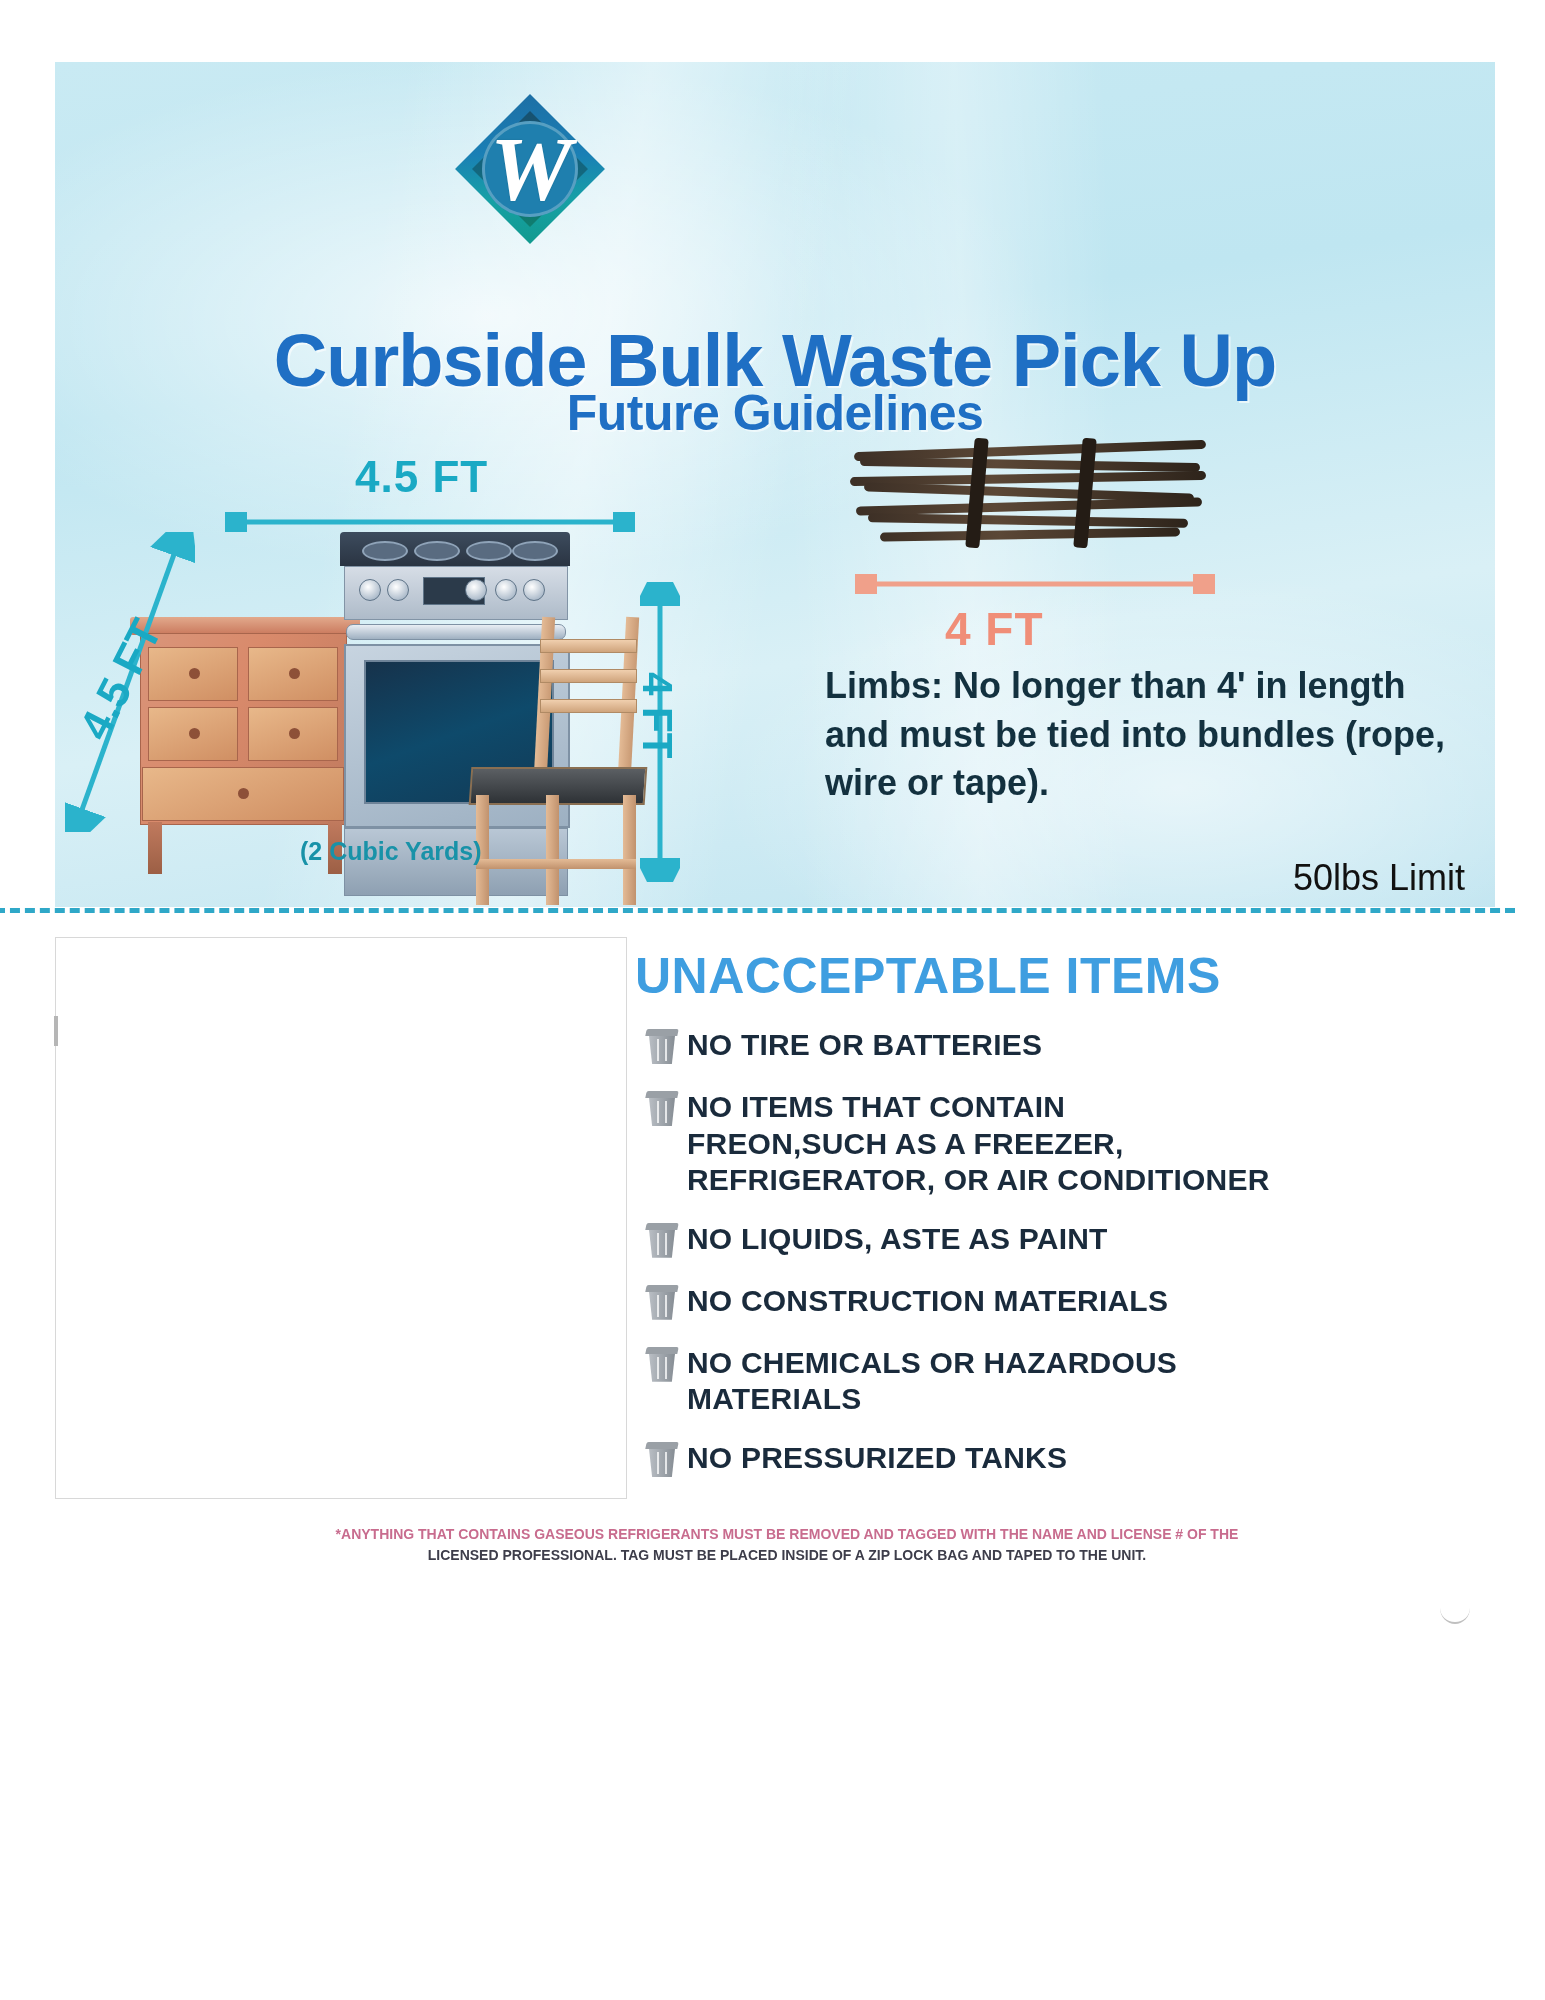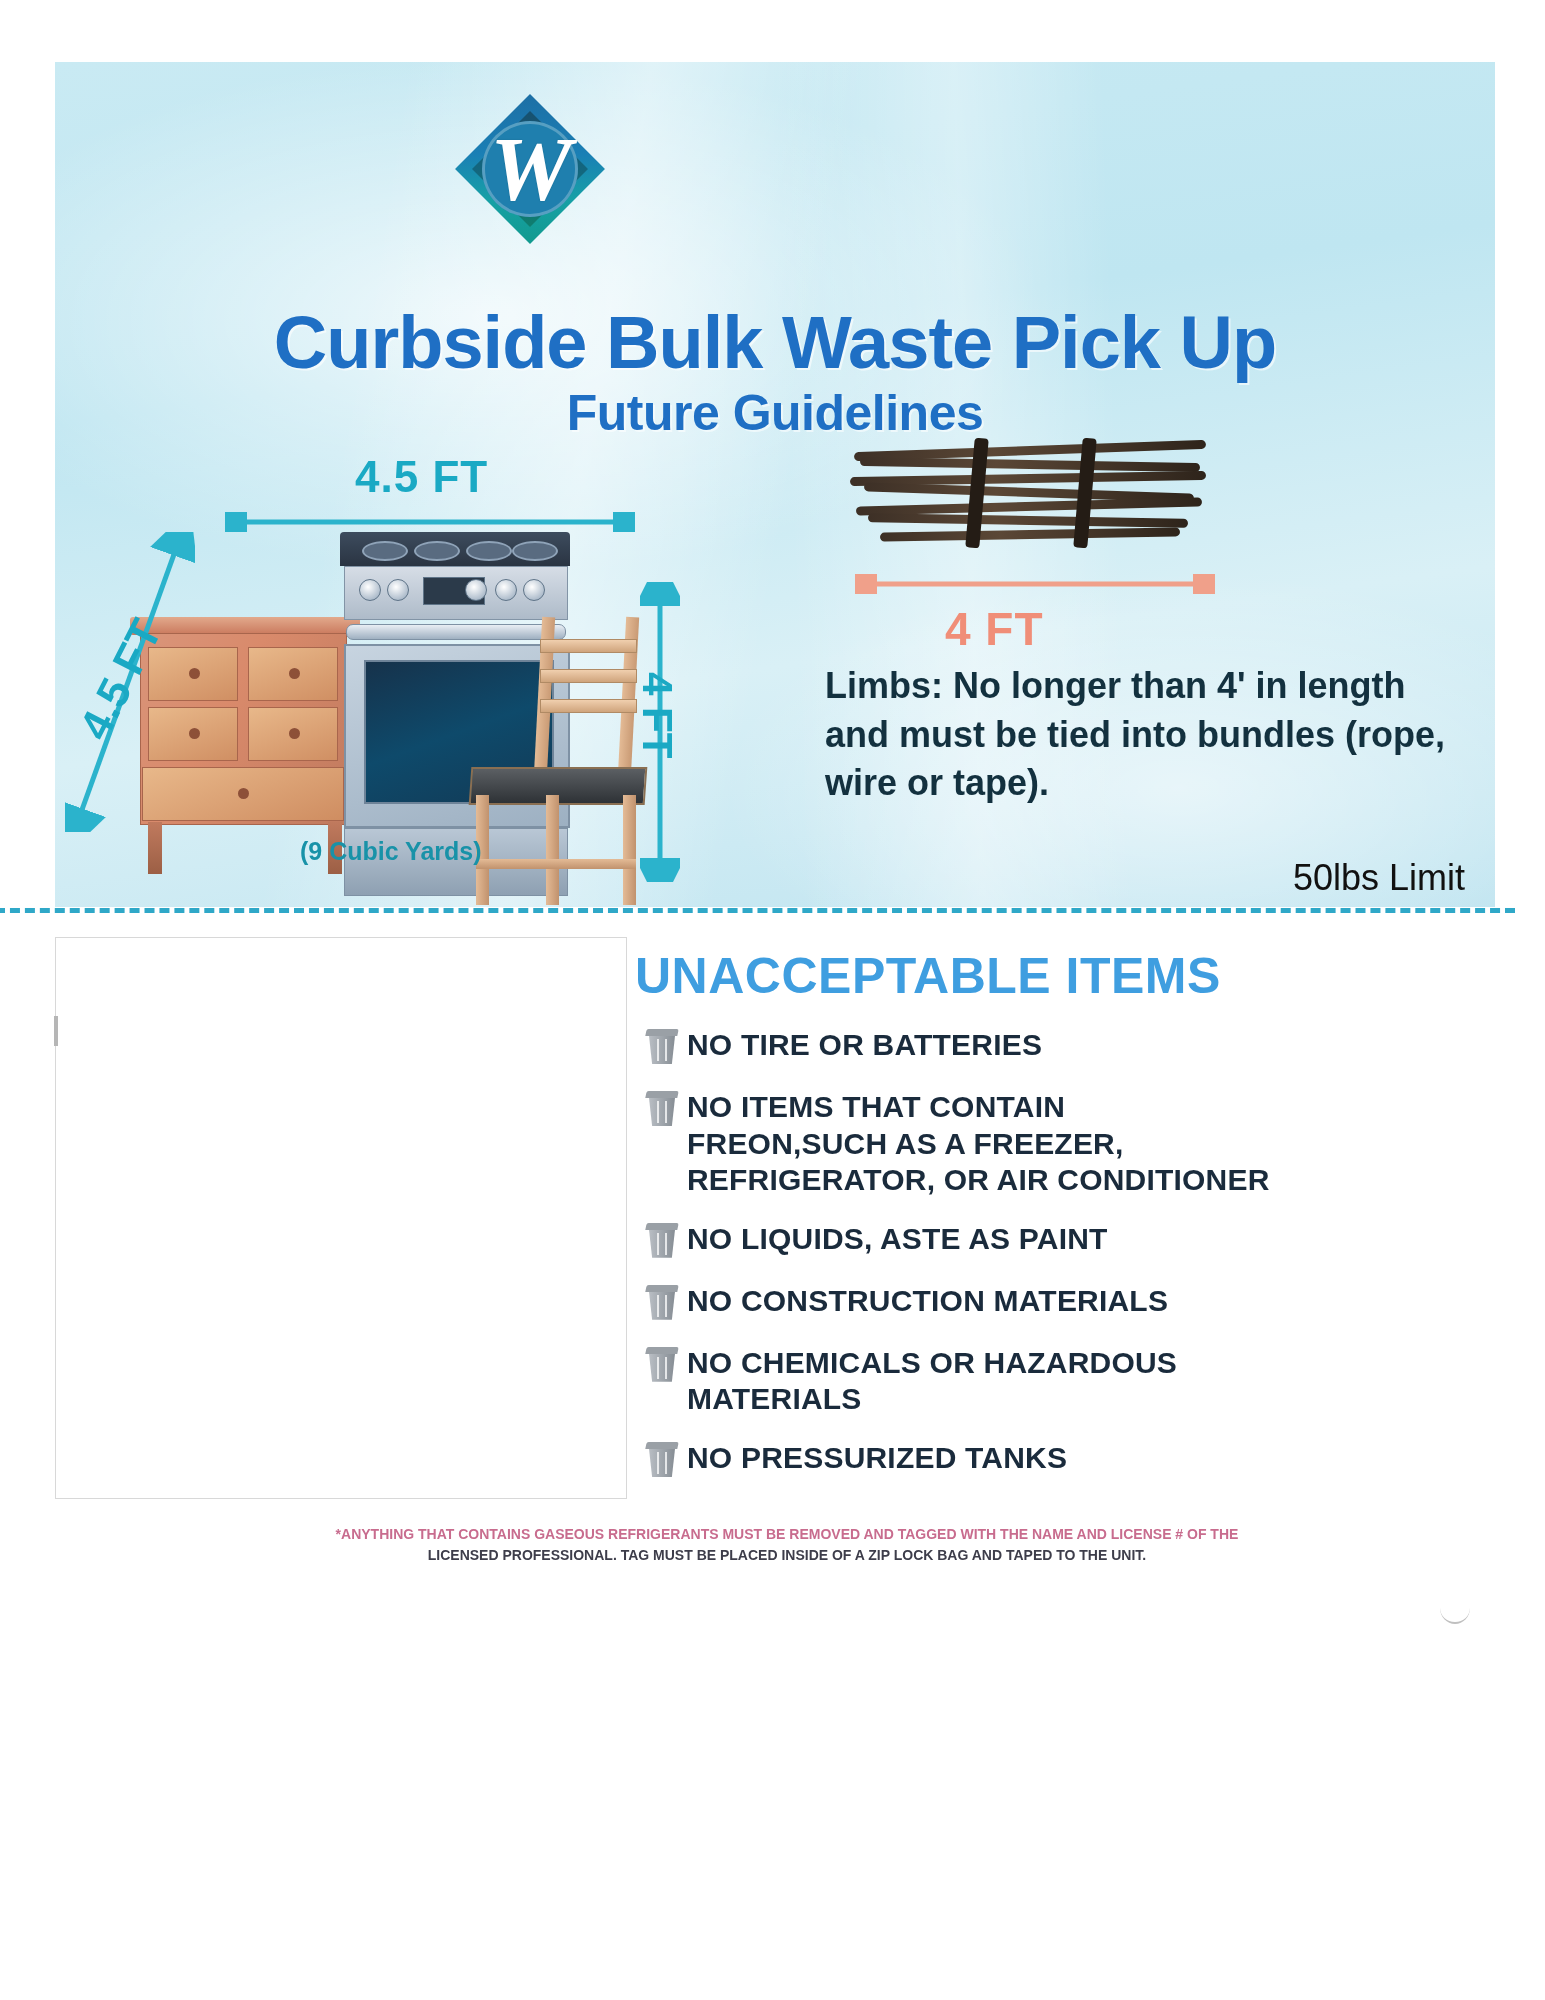--- a/index.html
+++ b/index.html
@@ -128,21 +128,21 @@
     font-size: 26px;
     color: #1f6f86;
     margin-top: 2px;
     letter-spacing: 0.3px;
   }
 
   
   .title-main {
     position: absolute;
     left: 0;
-    top: 238px;
+    top: 256px;
     width: 1440px;
     text-align: center;
     font-size: 74px;
     font-weight: bold;
     color: #1f6fc4;
     letter-spacing: -1px;
     text-shadow: 2px 2px 0 rgba(255,255,255,0.6);
     z-index: 3;
   }
   .title-sub {
@@ -593,21 +593,21 @@
             <path d="M10,0 L0,5 L10,10 z" fill="#2bb3cc"></path>
           </marker>
           <marker id="avB2" markerWidth="10" markerHeight="10" refX="2" refY="5" orient="auto">
             <path d="M0,0 L10,5 L0,10 z" fill="#2bb3cc"></path>
           </marker>
         </defs>
         <line x1="20" y1="14" x2="20" y2="286" stroke="#2bb3cc" stroke-width="5" marker-start="url(#avT2)" marker-end="url(#avB2)"></line>
       </svg>
     </div>
     <div class="lbl-right">4 FT</div>
-    <div class="lbl-cubic">(9 Cubic Yards)</div>
+    <div class="lbl-cubic">(2 Cubic Yards)</div>
 
     <div class="furniture dresser">
       <div class="top"></div>
       <div class="body"></div>
       <div class="drawer" style="left:18px; top:30px;">
           <span class="knob"></span>
         </div>
       <div class="drawer" style="left:118px; top:30px;">
           <span class="knob"></span>
         </div>

